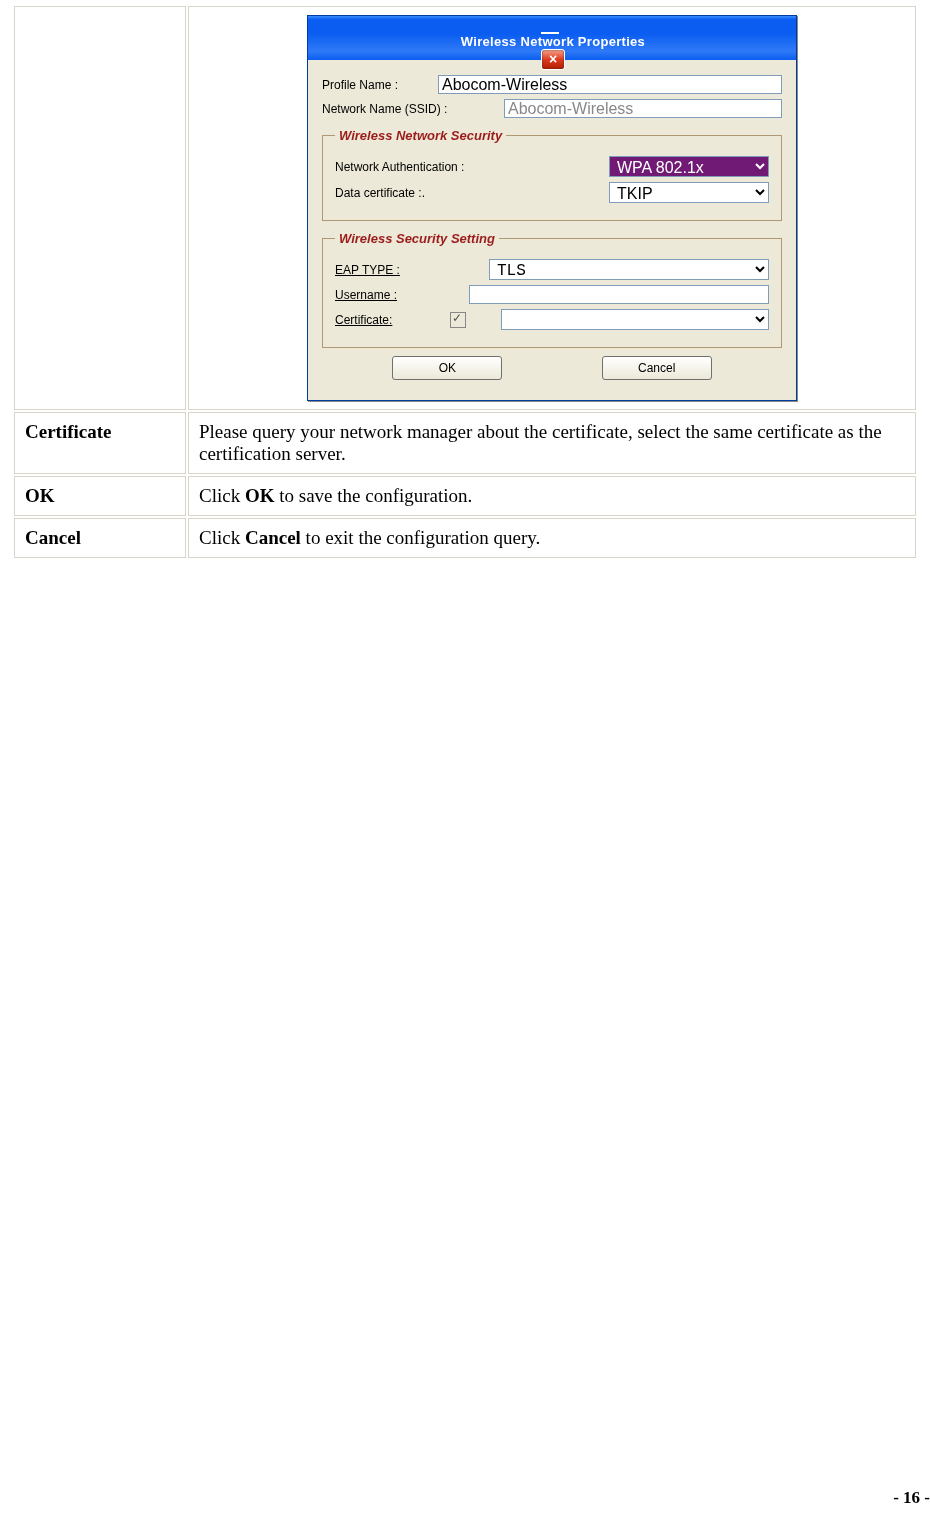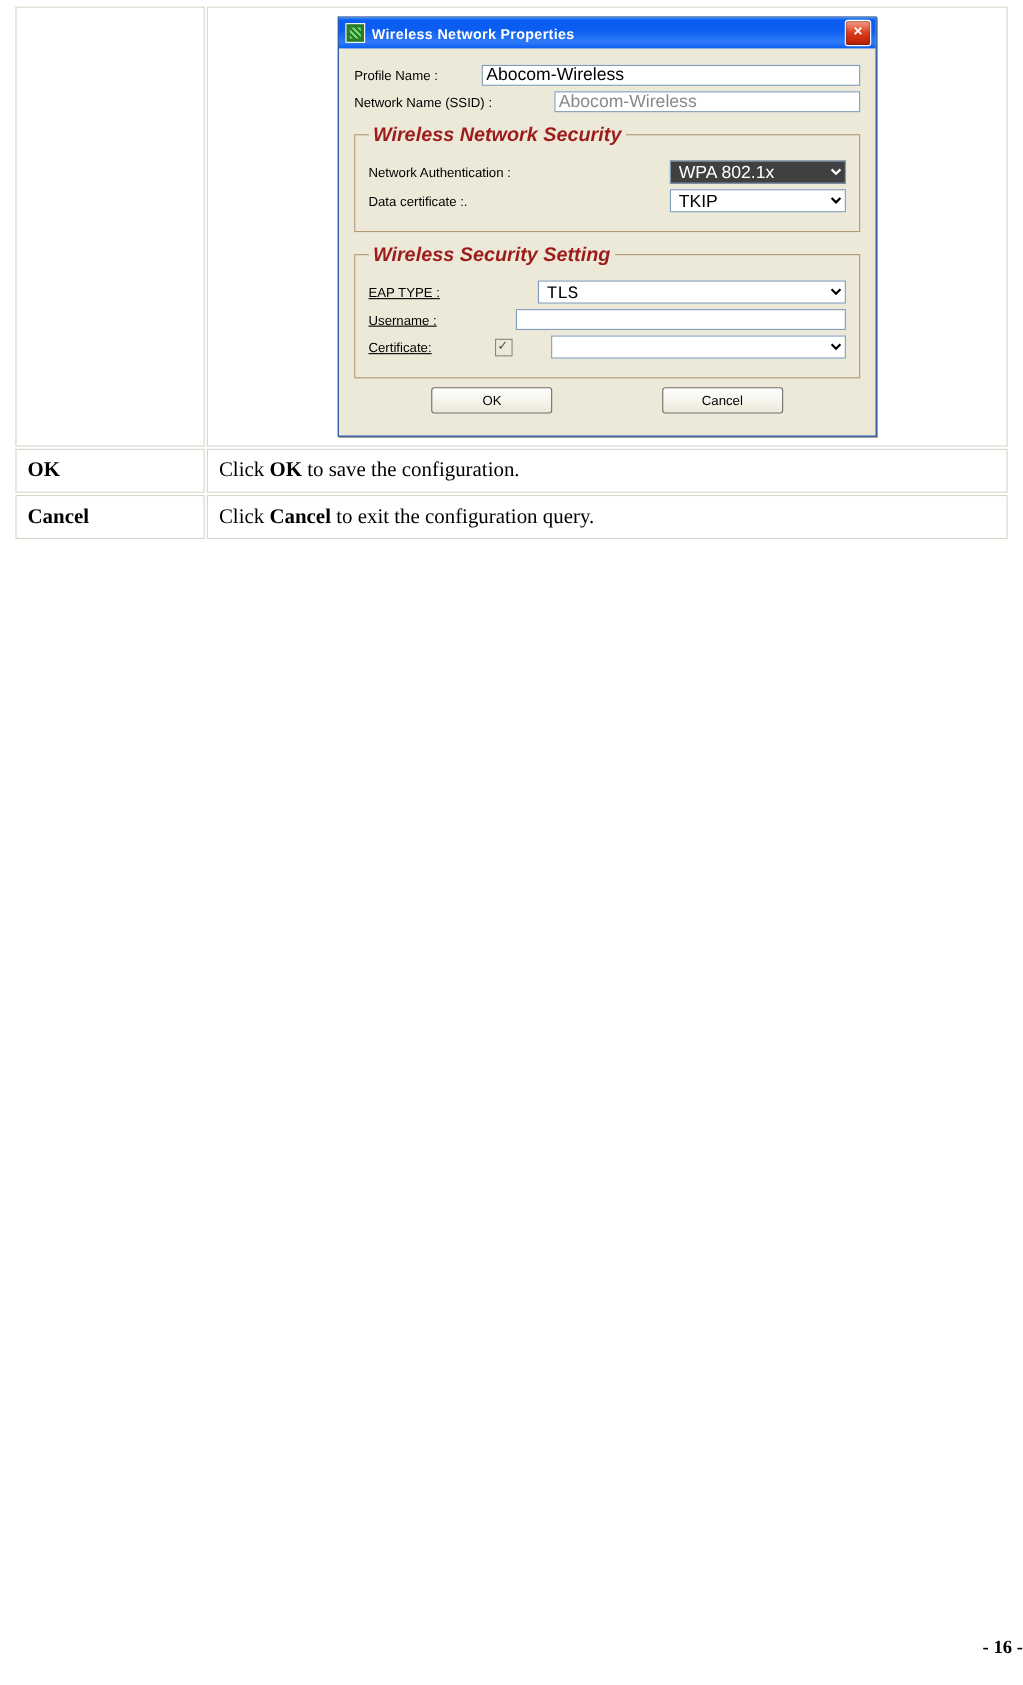--- a/index.html
+++ b/index.html
@@ -52,23 +52,24 @@
     font-family: Tahoma, sans-serif;
     font-size: 12px;
     box-shadow: 1px 1px 0 #888;
     text-align: left;
   }
   .titlebar {
     height: 28px;
     background: linear-gradient(to bottom, #3b8cff 0%, #0a5df0 8%, #0a5df0 40%, #2f7af7 80%, #0a5df0 100%);
     display: flex;
     align-items: center;
-    padding: 0 4px 0 6px;
+    padding: 16px 4px 0 6px;
     color: #fff;
     font-weight: bold;
+    flex-direction: column;
   }
   .app-ico {
     width: 16px;
     height: 16px;
     background: #2b7a2b;
     border: 1px solid #fff;
     margin-right: 6px;
     display: inline-block;
     position: relative;
   }
@@ -112,28 +113,28 @@
   fieldset.grp {
     border: 1px solid #b19874;
     margin: 10px 0 6px 0;
     padding: 8px 12px 12px 12px;
   }
   fieldset.grp legend {
     color: #9c1c1c;
     font-weight: bold;
     font-style: italic;
     padding: 0 4px;
-    font-size: 18px;
+    font-size: 13px;
   }
   .grp .row .lbl { width: 160px; }
   select.sel {
     height: 21px;
     width: 160px;
   }
-  select.sel.sel-auth { background:#404040; color:#fff; }
+  select.sel.sel-auth { background:#701a75; color:#fff; }
   .grp2 .row .lbl { width: 96px; text-decoration: underline; }
   select.sel.eap { width: 280px; font-family: Liberation Mono, monospace; }
   input.tx.user { width: 300px; }
   .chk {
     width:14px;height:14px;
     border:1px solid #888;
     background:#ece9d8;
     margin-right: 16px;
     display:inline-block;
     position:relative;
@@ -226,20 +227,24 @@
             <button class="xp">OK</button>
             <button class="xp">Cancel</button>
           </div>
         </div>
       </div>
 
     </td>
   </tr>
 
   <tr>
+    <td class="keycol">Certificate</td>
+    <td>Please query your network manager about the certificate, select the same certificate as the certification server.</td>
+  </tr>
+  <tr>
     <td class="keycol">OK</td>
     <td>
       <span>Click </span><b>OK</b><span> to save the configuration.</span>
     </td>
   </tr>
   <tr>
     <td class="keycol">Cancel</td>
     <td>
       <span>Click </span><b>Cancel</b><span> to exit the configuration query.</span>
     </td>

